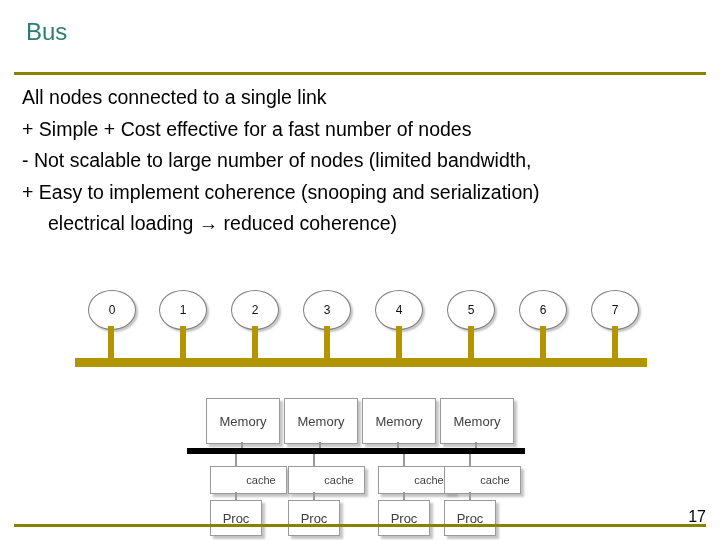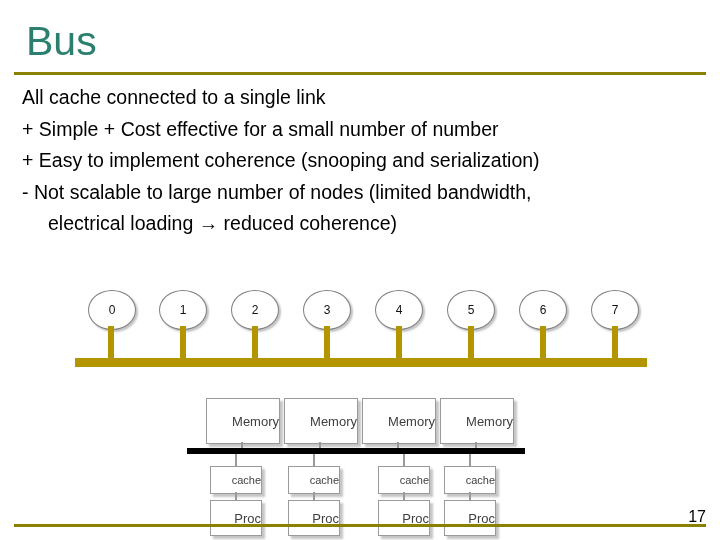--- a/index.html
+++ b/index.html
@@ -16,21 +16,21 @@
   }
   .slide {
     position: relative;
     width: 720px;
     height: 540px;
   }
   .title {
     position: absolute;
     left: 26px;
     top: 18px;
-    font-size: 41px;
+    font-size: 24px;
     color: #2b7f6e;
     letter-spacing: 0px;
     font-weight: normal;
   }
   .title-rule {
     position: absolute;
     left: 14px;
     top: 72px;
     width: 692px;
     height: 3px;
@@ -96,26 +96,27 @@
     width: 720px;
     height: 148px;
   }
   .box {
     position: absolute;
     background: #ffffff;
     border: 1.2px solid #9a9a9a;
     box-shadow: 2.5px 2.5px 2px rgba(140,140,140,0.5);
     display: flex;
     align-items: center;
-    justify-content: flex-end;
+    justify-content: center;
     color: #3f3f3f;
     font-size: 13px;
   }
   .box.small {
     font-size: 11px;
+    padding-left: 25px;
   }
   .vline {
     position: absolute;
     width: 2px;
     background: #9a9a9a;
   }
   .blackbar {
     position: absolute;
     left: 187px;
     top: 56px;
@@ -141,24 +142,24 @@
 </style>
 </head>
 <body>
 
 <div class="slide">
 
   <div class="title">Bus</div>
   <div class="title-rule"></div>
 
   <div class="bullets">
-    <div class="line">All cache connected to a single link</div>
-    <div class="line">+ Simple + Cost effective for a small number of number</div>
+    <div class="line">All nodes connected to a single link</div>
+    <div class="line">+ Simple + Cost effective for a fast number of nodes</div>
+    <div class="line">- Not scalable to large number of nodes (limited bandwidth,</div>
     <div class="line">+ Easy to implement coherence (snooping and serialization)</div>
-    <div class="line">- Not scalable to large number of nodes (limited bandwidth,</div>
     <div class="line indent">electrical loading → reduced coherence)</div>
   </div>
 
   <div class="diagram">
     <div class="node" style="left:88px;  top:8px;">
         <span>0</span>
       </div>
     <div class="node" style="left:159px; top:8px;">
         <span>1</span>
       </div>

